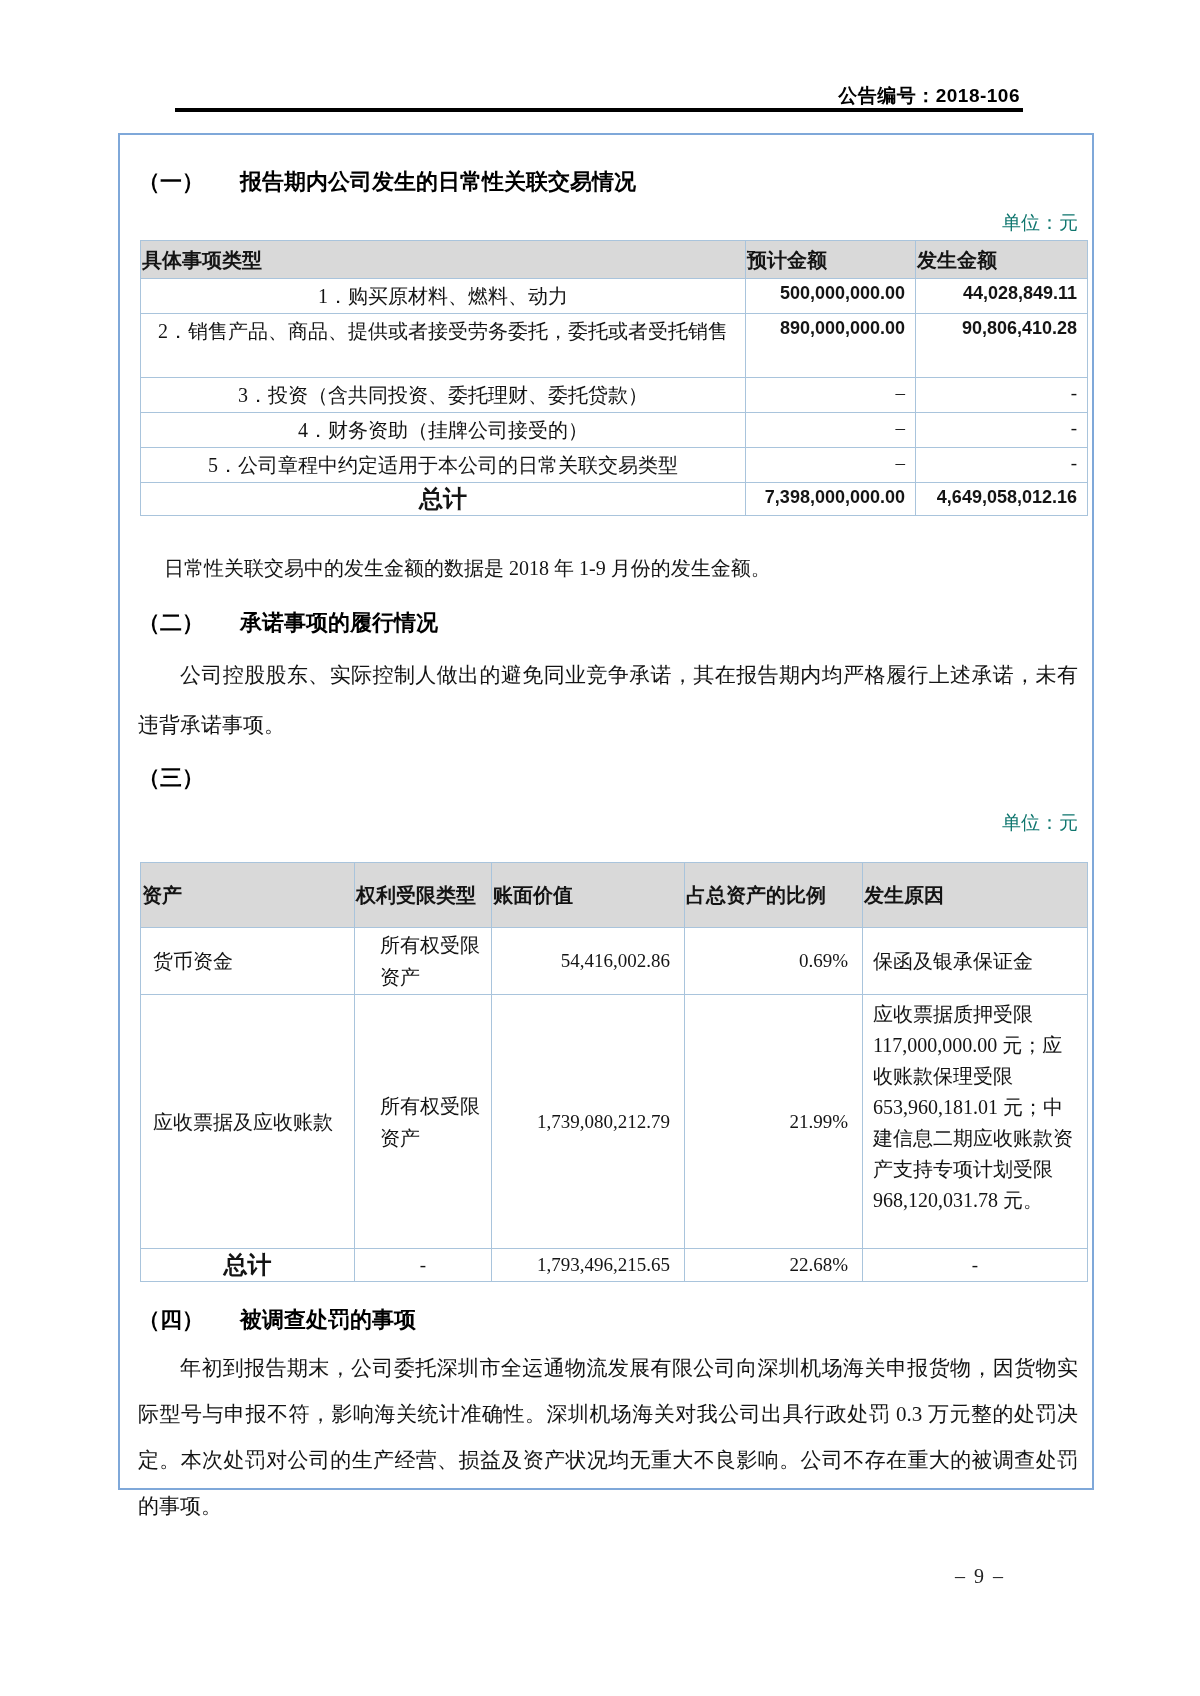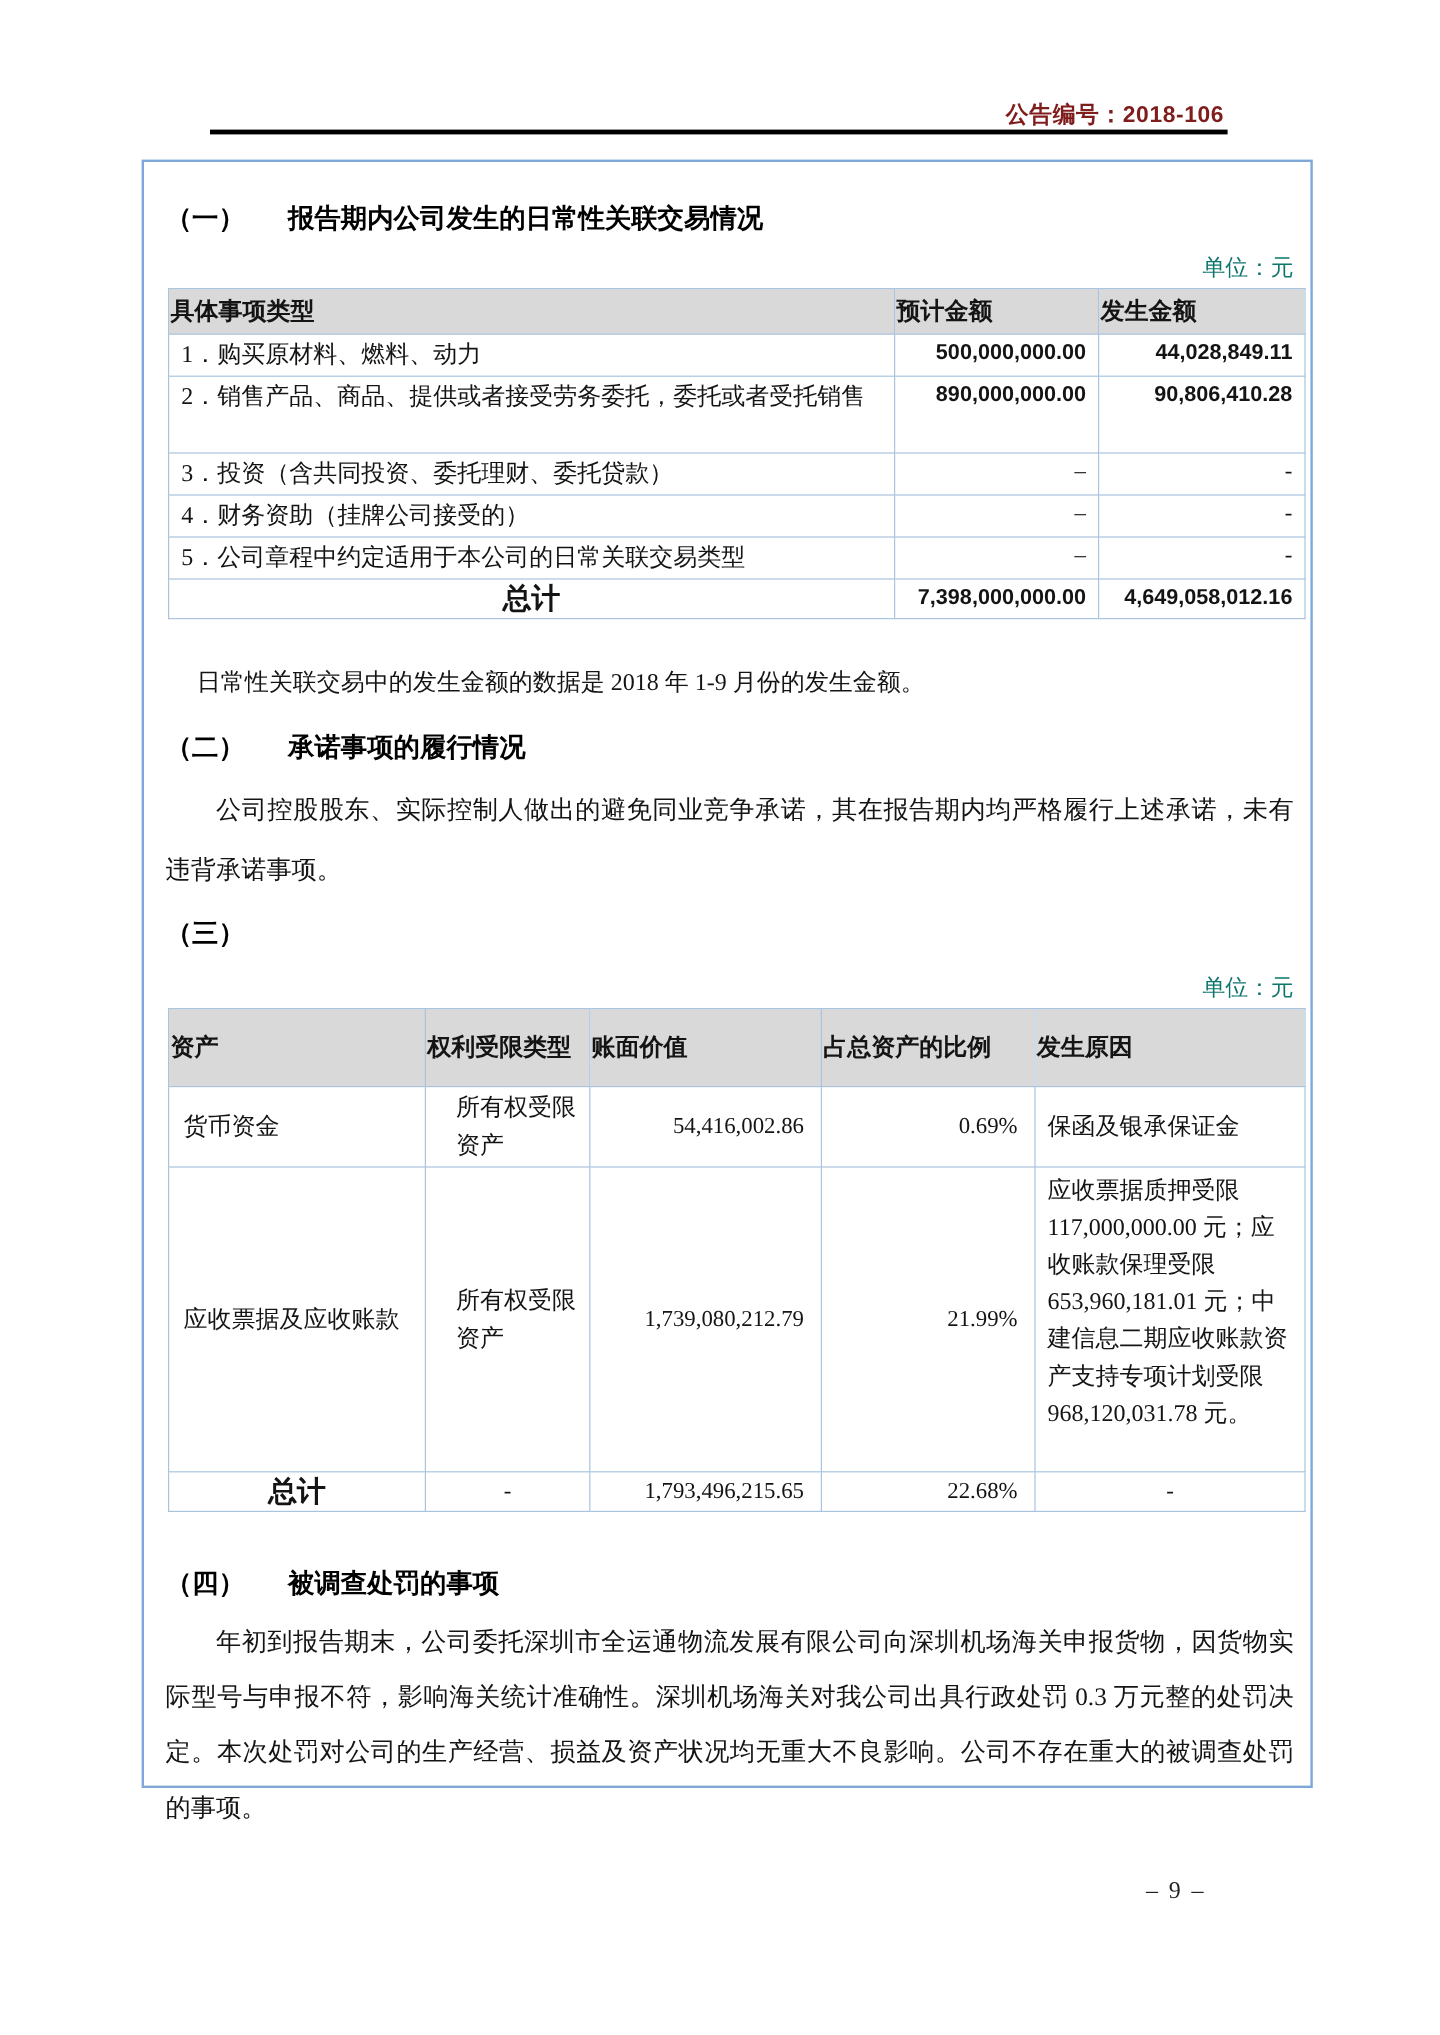--- a/index.html
+++ b/index.html
@@ -4,21 +4,21 @@
 <style>
   html,body{margin:0;padding:0;}
   body{
     width:1200px;height:1696px;position:relative;background:#ffffff;
     font-family:"Liberation Serif","DejaVu Serif",serif;color:#141414;
     -webkit-font-smoothing:antialiased;
   }
   .doc-number{
     position:absolute;top:83px;right:180px;
     font-family:"Liberation Sans","DejaVu Sans",sans-serif;
-    font-size:19px;font-weight:700;color:#7f1d1d;letter-spacing:.5px;
+    font-size:19px;font-weight:700;color:#000000;letter-spacing:.5px;
   }
   .top-rule{
     position:absolute;left:175px;top:108px;width:848px;height:4px;background:#000;
   }
   .content-box{
     position:absolute;left:118px;top:133px;width:972px;height:1353px;
     border:2px solid #7fa8d9;background:#fff;
   }
   .sec-heading{
     position:absolute;left:18px;display:flex;align-items:baseline;
@@ -37,27 +37,27 @@
     text-align:justify;text-indent:2em;color:#141414;
   }
   .para2{top:515px;line-height:50px;}
   .para4{top:1210px;line-height:46px;}
   table.t{
     position:absolute;left:20px;border-collapse:collapse;table-layout:fixed;
     width:947px;color:#141414;
   }
   table.t td{border:1px solid #a9c4dc;overflow:hidden;}
   .t1{top:105px;}
-  .t2{top:705px;}
+  .t2{top:727px;}
   .th-cell{
     background:#d9d9d9;font-family:"Liberation Sans","DejaVu Sans",sans-serif;
     font-weight:700;font-size:20px;vertical-align:middle;line-height:28px;
   }
   .item-cell{
-    text-align:left;padding:3px 10px 2px 10px;vertical-align:top;
+    text-align:center;padding:3px 10px 2px 10px;vertical-align:top;
     line-height:29px;font-size:20px;
   }
   .num-cell{
     text-align:right;padding-right:10px;padding-top:4px;vertical-align:top;
     font-family:"Liberation Sans","DejaVu Sans",sans-serif;
     font-size:18px;font-weight:600;
   }
   .dash-cell{font-weight:400;font-family:"Liberation Serif",serif;font-size:19px;}
   .total-label-cell{
     text-align:center;font-weight:700;font-size:24px;vertical-align:middle;padding:0;

